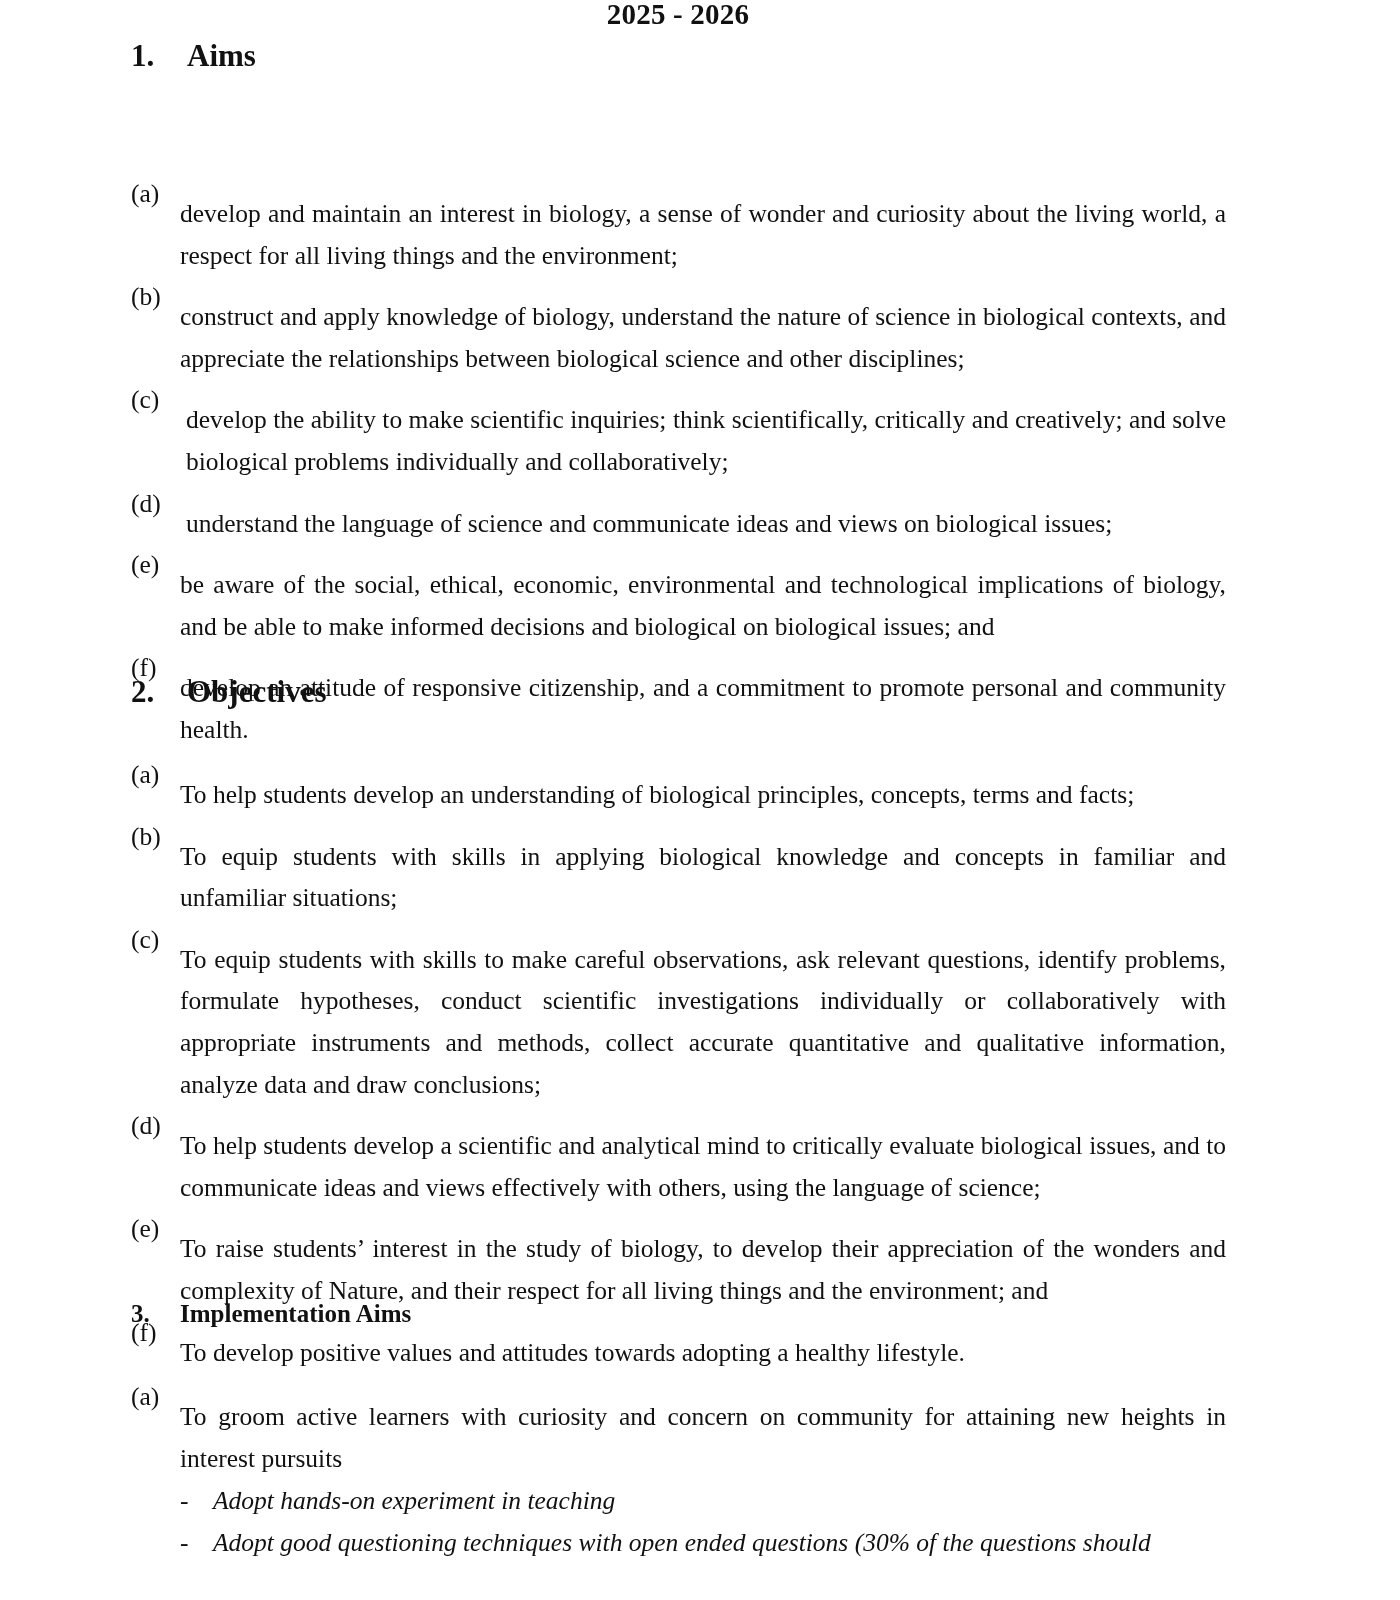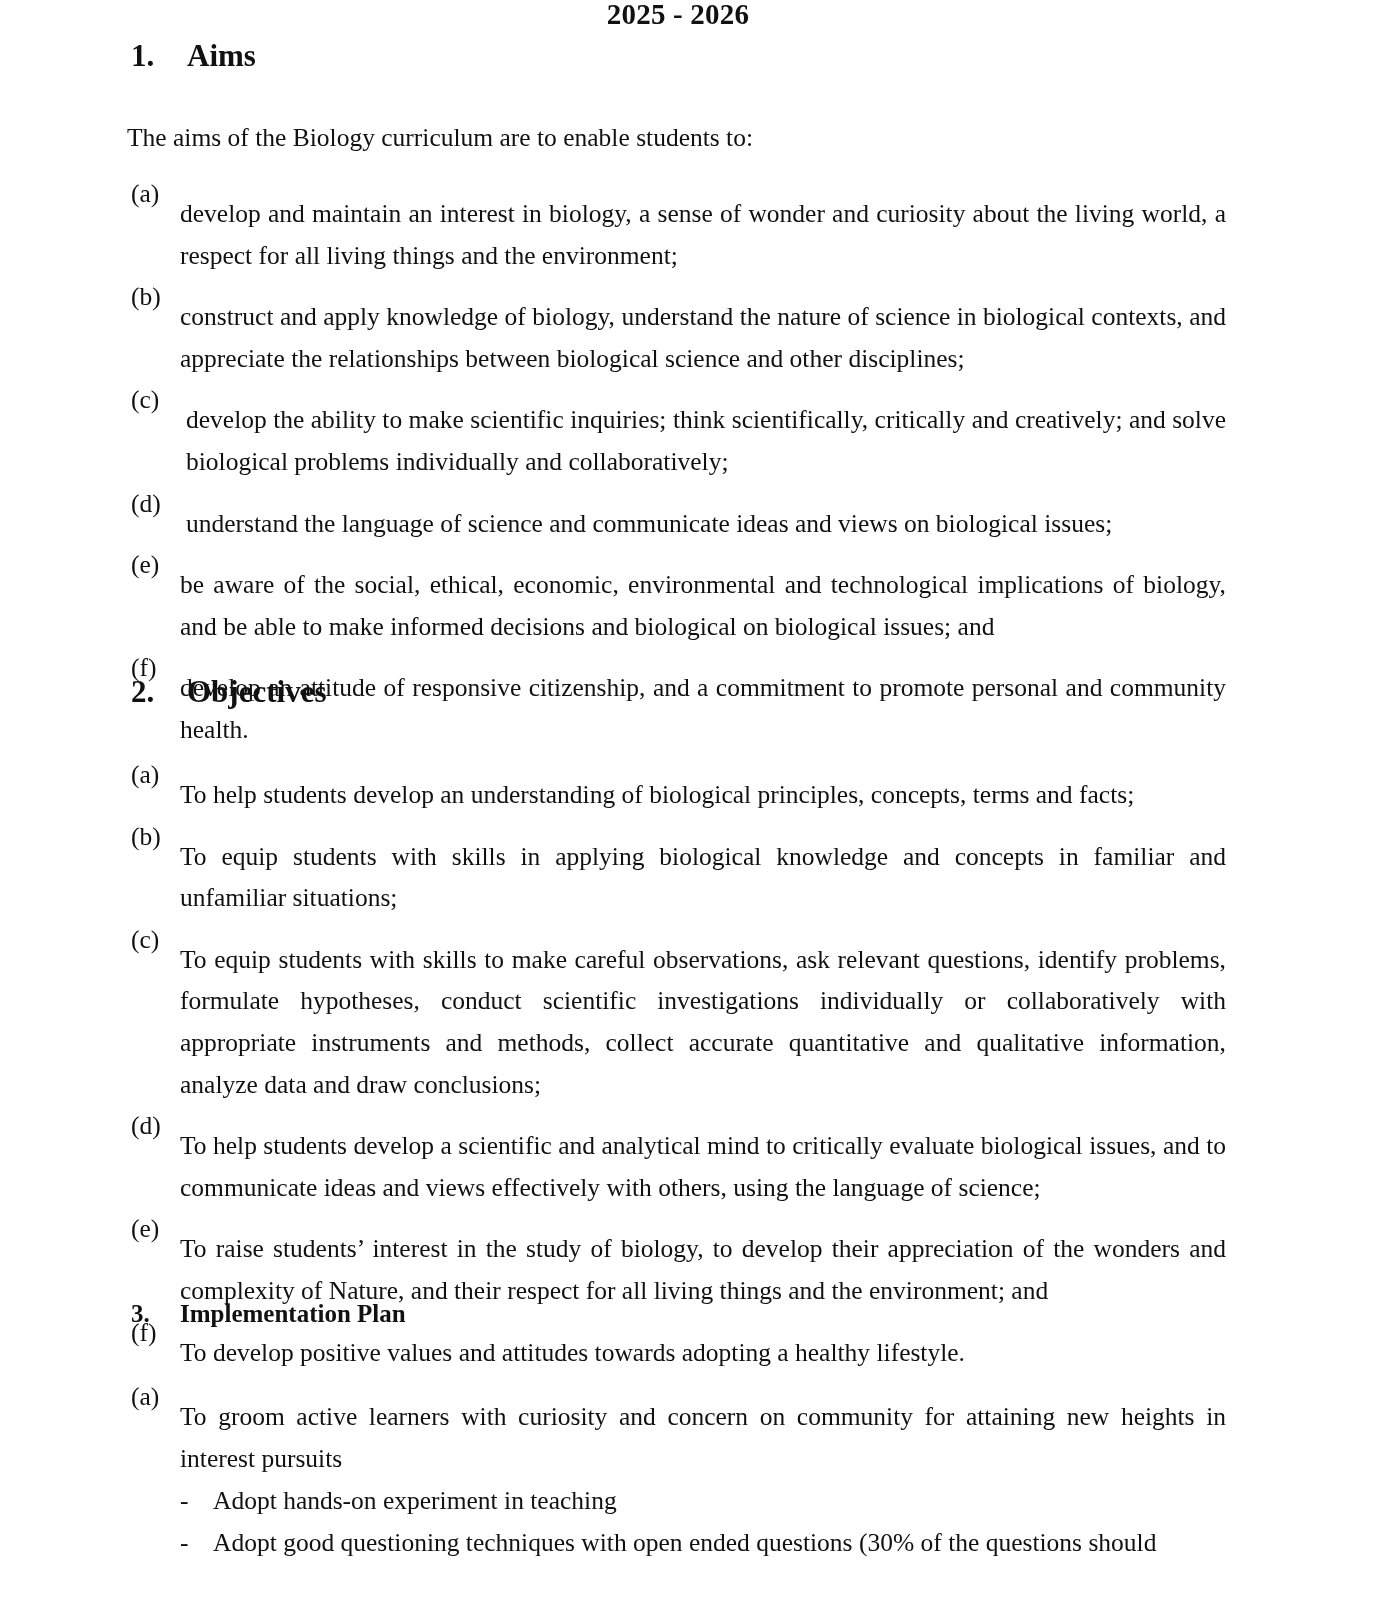--- a/index.html
+++ b/index.html
@@ -98,35 +98,35 @@
       font-size: 25.5px;
       line-height: 41.6px;
     }
     .bullet-item .dash {
       flex: 0 0 33px;
       width: 33px;
     }
     .bullet-item .text {
       flex: 1 1 auto;
       white-space: nowrap;
+      font-style: italic;
     }
   </style>
 </head>
 <body>
 
 <div class="page">
 
   <div class="year-title">2025 - 2026</div>
 
   <div class="section-heading" style="top:36px;">
     <span class="num">1.</span>
     <span>Aims</span>
   </div>
 
-  <div class="intro" style="top:117px;">The aims of the Biology curriculum are to enable students to:</div>
 
   <ul class="list" style="top:173px;">
     <li class="list-item">
       <span class="label">(a)</span>
       <span class="text">develop and maintain an interest in biology, a sense of wonder and curiosity about the living world, a respect for all living things and the environment;</span>
     </li>
     <li class="list-item">
       <span class="label">(b)</span>
       <span class="text">construct and apply knowledge of biology, understand the nature of science in biological contexts, and appreciate the relationships between biological science and other disciplines;</span>
     </li>
@@ -175,21 +175,21 @@
       <span class="text">To raise students’ interest in the study of biology, to develop their appreciation of the wonders and complexity of Nature, and their respect for all living things and the environment; and</span>
     </li>
     <li class="list-item">
       <span class="label">(f)</span>
       <span class="text">To develop positive values and attitudes towards adopting a healthy lifestyle.</span>
     </li>
   </ul>
 
   <div class="section-heading small" style="top:1294px;">
     <span class="num">3.</span>
-    <span>Implementation Plan</span>
+    <span>Implementation Aims</span>
   </div>
 
   <ul class="list" style="top:1376px;">
     <li class="list-item">
       <span class="label">(a)</span>
       <span class="text">To groom active learners with curiosity and concern on community for attaining new heights in interest pursuits</span>
     </li>
   </ul>
 
   <ul class="bullets" style="top:1480px;">

